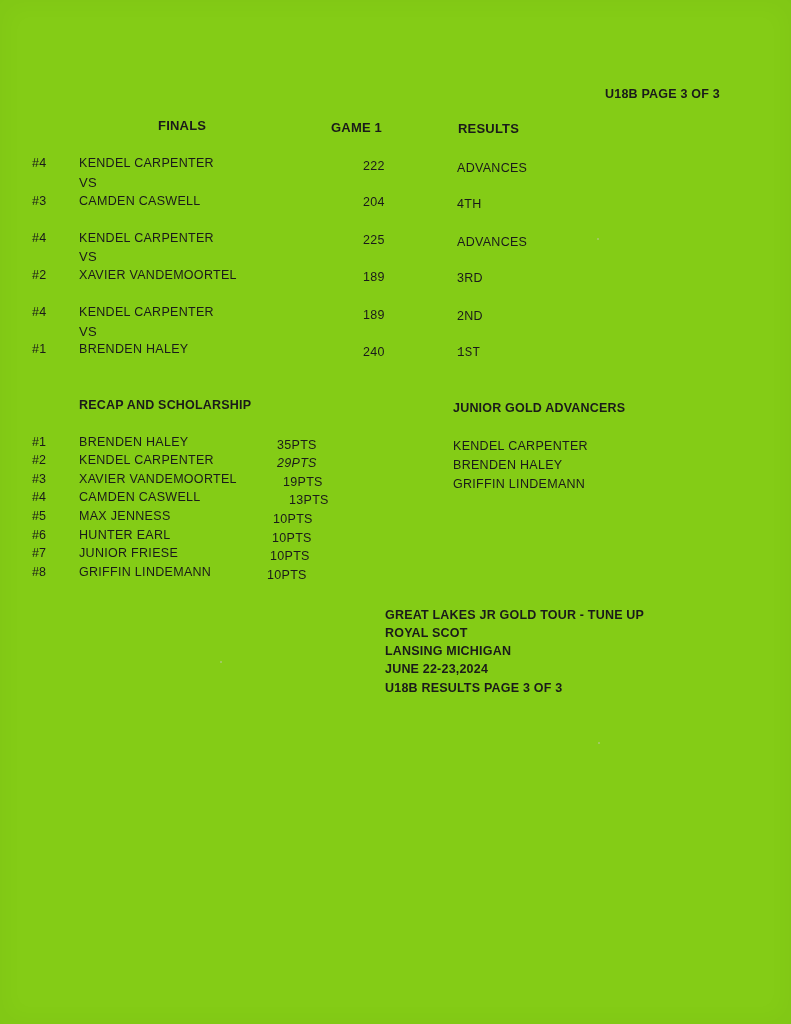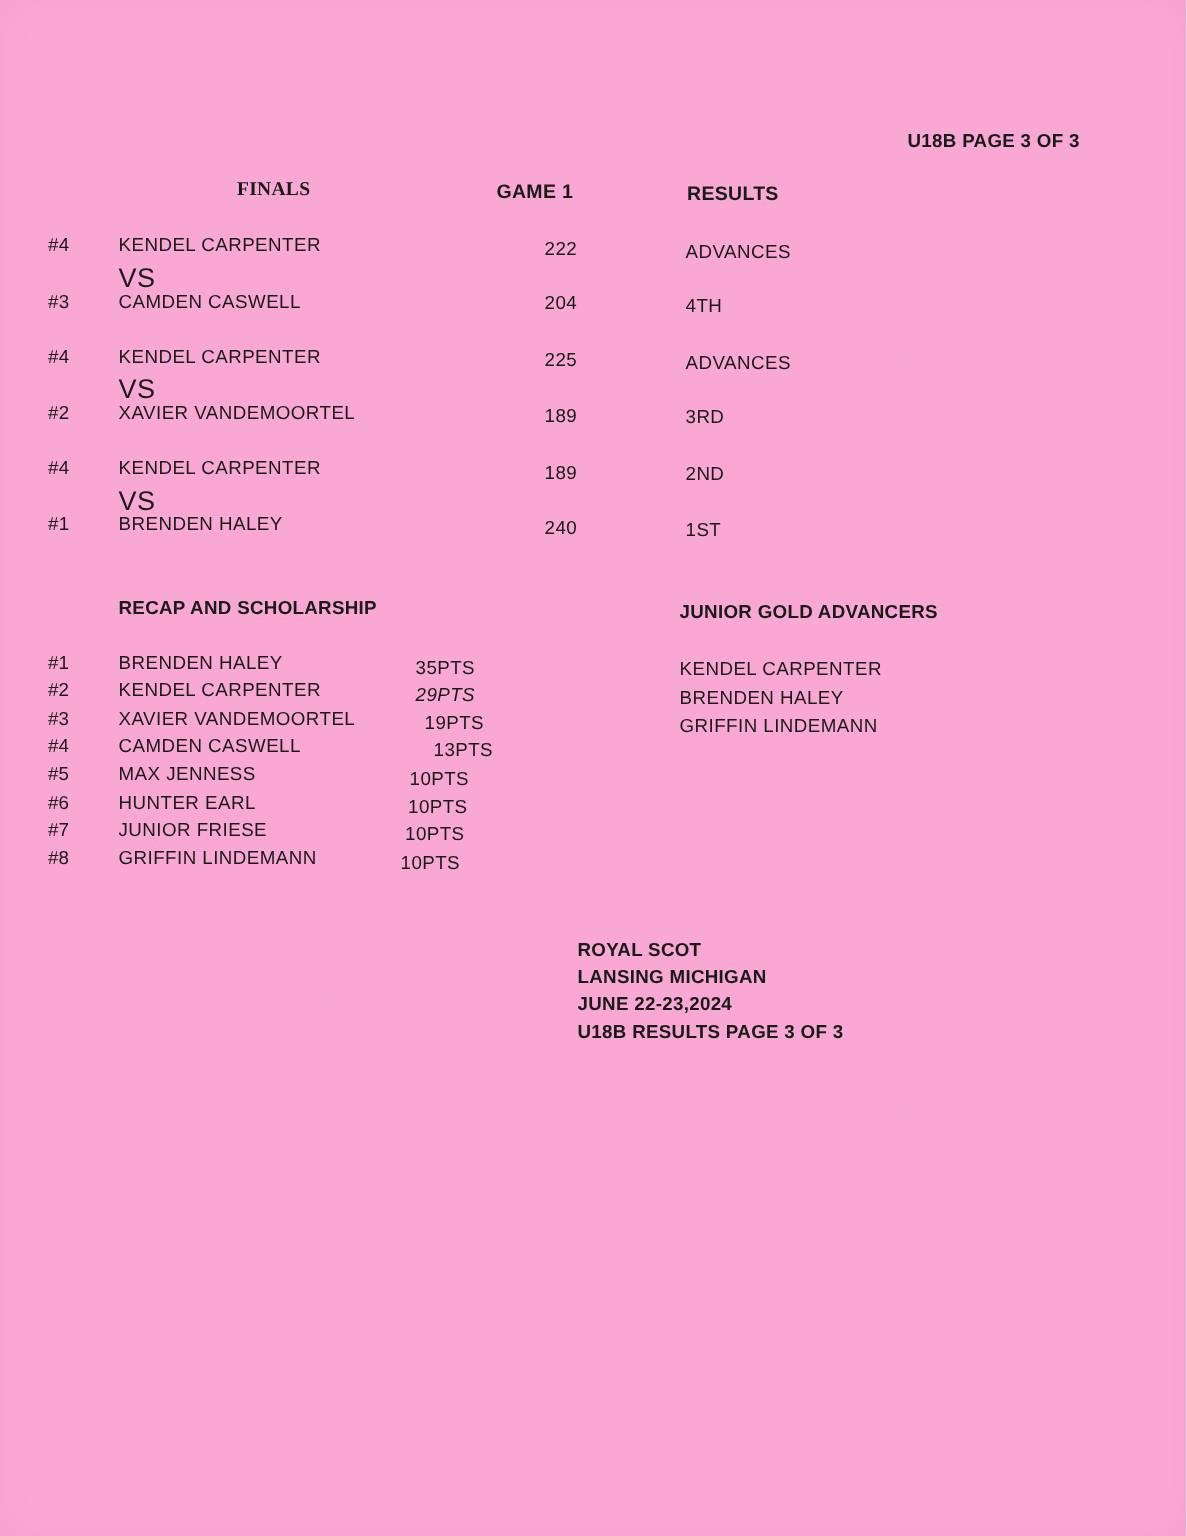--- a/index.html
+++ b/index.html
@@ -11,21 +11,21 @@
     width: 791px;
     height: 1024px;
     position: relative;
     font-family: "Liberation Sans", sans-serif;
     color: #1a1a1a;
     overflow: hidden;
   }
   .page {
     position: absolute;
     inset: 0;
-    background: #f9a8d4;
+    background: #84cc16;
   }
   
   .page::after {
     content: "";
     position: absolute;
     inset: 0;
     pointer-events: none;
     box-shadow: inset 0 0 28px rgba(0,0,0,0.035);
   }
 
@@ -37,38 +37,38 @@
     font-size: 12.5px;
     font-weight: bold;
     letter-spacing: 0.2px;
   }
 
   .col-head {
     font-size: 13px;
     font-weight: bold;
     letter-spacing: 0.2px;
   }
-  .finals-head { top: 118px; left: 158px; font-family: Liberation Serif, serif; }
+  .finals-head { top: 118px; left: 158px; }
   .game-head   { top: 120px; left: 331px; }
   .results-head{ top: 121px; left: 458px; }
 
   .match { position: absolute; left: 0; width: 100%; }
   .seed {
     position: absolute;
     font-size: 12.5px;
     letter-spacing: 0.2px;
   }
   .pname {
     position: absolute;
     font-size: 12.5px;
     letter-spacing: 0.3px;
   }
   .vs {
     position: absolute;
-    font-size: 18px;
+    font-size: 13px;
     letter-spacing: 0.3px;
   }
   .score {
     position: absolute;
     font-size: 12.5px;
     letter-spacing: 0.3px;
   }
   .result {
     position: absolute;
     font-size: 12.5px;
@@ -145,21 +145,21 @@
 
   <div class="match">
     <div class="seed" style="top:305px;left:32px;">#4</div>
     <div class="pname" style="top:305px;left:79px;">KENDEL CARPENTER</div>
     <div class="score" style="top:308px;left:363px;">189</div>
     <div class="result" style="top:309px;left:457px;">2ND</div>
     <div class="vs" style="top:324px;left:79px;">VS</div>
     <div class="seed" style="top:342px;left:32px;">#1</div>
     <div class="pname" style="top:342px;left:79px;">BRENDEN HALEY</div>
     <div class="score" style="top:345px;left:363px;">240</div>
-    <div class="result" style="top:346px;left:457px;">1ST</div>
+    <div class="result" style="top:346px;left:457px;font-family:Liberation Mono, monospace;">1ST</div>
   </div>
 
   <div class="abs section-head recap-head">RECAP AND SCHOLARSHIP</div>
 
   <div class="recap-seed" style="top:435px;">#1</div>
   <div class="recap-name" style="top:435px;">BRENDEN HALEY</div>
   <div class="recap-pts" style="top:438px;left:277px;">35PTS</div>
 
   <div class="recap-seed" style="top:453px;">#2</div>
   <div class="recap-name" style="top:453px;">KENDEL CARPENTER</div>
@@ -187,18 +187,19 @@
 
   <div class="recap-seed" style="top:565px;">#8</div>
   <div class="recap-name" style="top:565px;">GRIFFIN LINDEMANN</div>
   <div class="recap-pts" style="top:568px;left:267px;">10PTS</div>
 
   <div class="abs section-head jg-head">JUNIOR GOLD ADVANCERS</div>
   <div class="jg-name" style="top:439px;">KENDEL CARPENTER</div>
   <div class="jg-name" style="top:458px;">BRENDEN HALEY</div>
   <div class="jg-name" style="top:477px;">GRIFFIN LINDEMANN</div>
 
+  <div class="footer-line" style="top:608px;">GREAT LAKES JR GOLD TOUR - TUNE UP</div>
   <div class="footer-line" style="top:626px;">ROYAL SCOT</div>
   <div class="footer-line" style="top:644px;">LANSING MICHIGAN</div>
   <div class="footer-line" style="top:662px;">JUNE 22-23,2024</div>
   <div class="footer-line" style="top:681px;">U18B RESULTS PAGE 3 OF 3</div>
 
 </div>
 
 </body></html>

